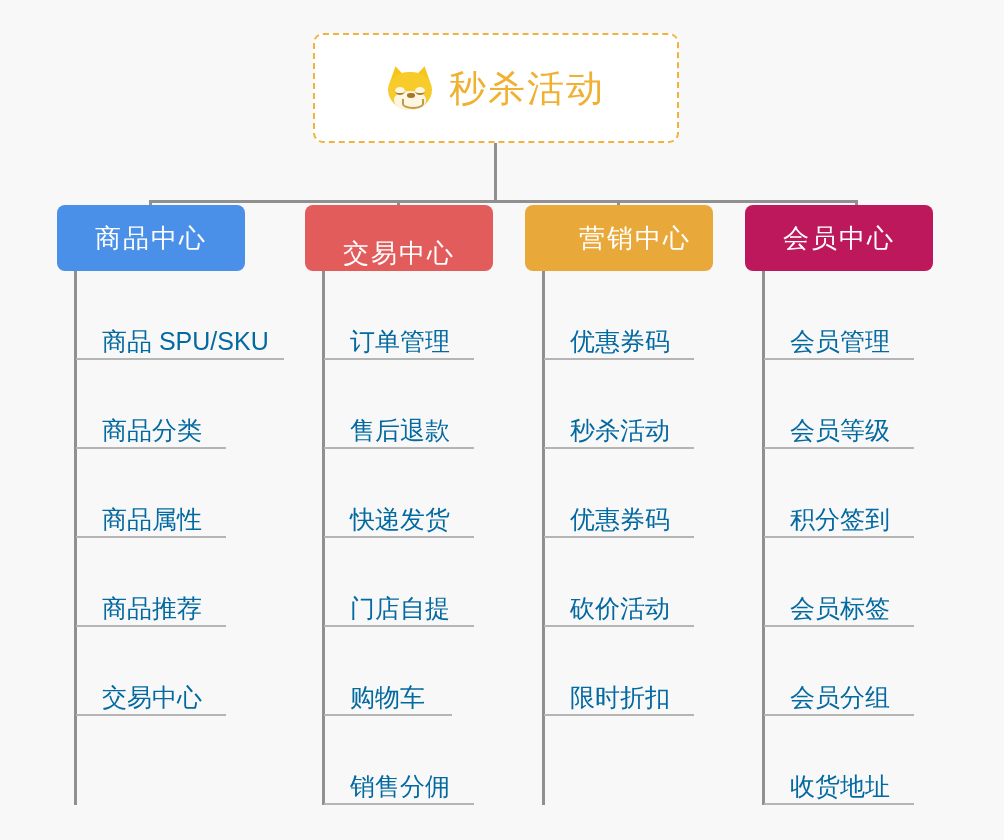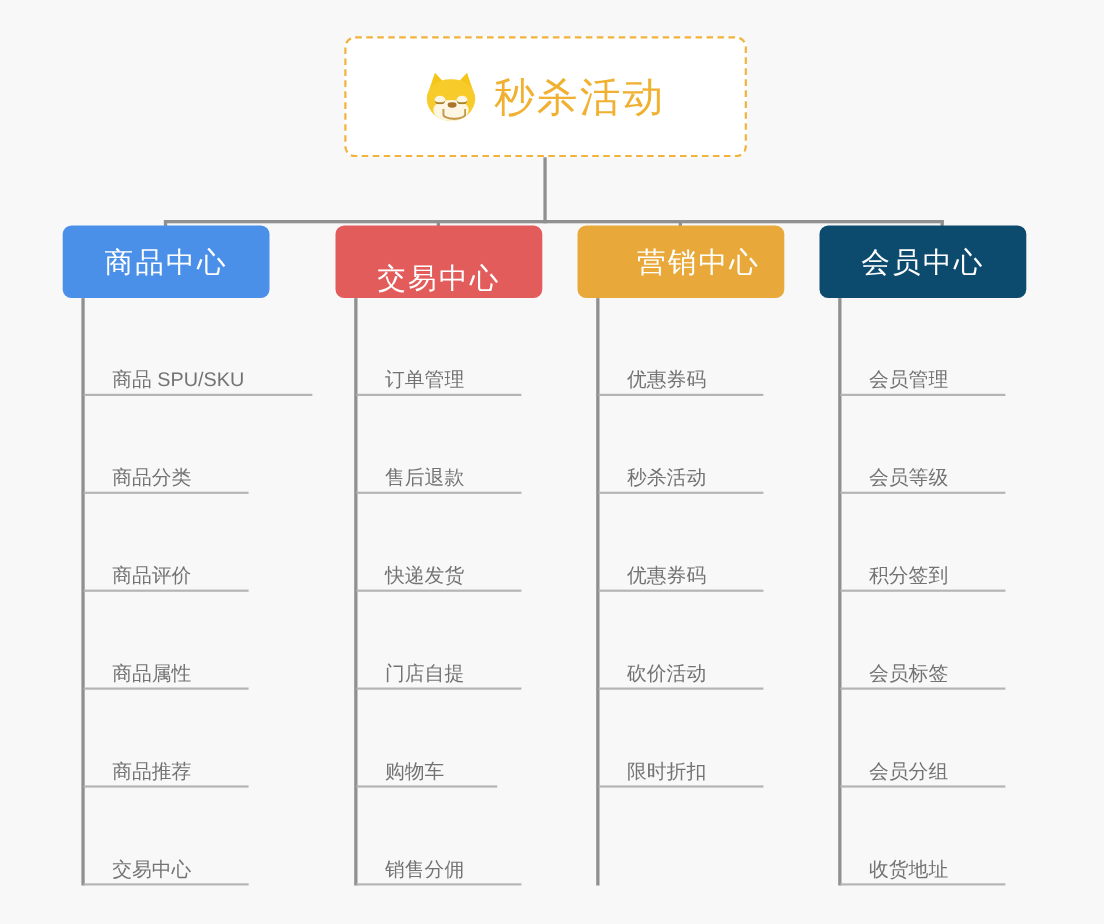--- a/index.html
+++ b/index.html
@@ -159,22 +159,22 @@
     background: #909090;
   }
   .leaf {
     position: relative;
     height: 89px;
     box-sizing: border-box;
     display: flex;
     align-items: flex-end;
   }
   .leaf-label {
-    font-size: 18px;
-    color: #737373;
+    font-size: 25px;
+    color: #0369a1;
     padding: 0 10px 6px 26px;
     white-space: nowrap;
     line-height: 1;
   }
   .leaf-underline {
     position: absolute;
     left: 0;
     bottom: 0;
     height: 2px;
     background: #b5b5b5;
@@ -215,24 +215,20 @@
       <div class="branch-spine" style="height:534px;"></div>
       <div class="leaf">
         <span class="leaf-label">商品 SPU/SKU</span>
         <div class="leaf-underline" style="width:208px;"></div>
       </div>
       <div class="leaf">
         <span class="leaf-label">商品分类</span>
         <div class="leaf-underline" style="width:150px;"></div>
       </div>
       <div class="leaf">
-        <span class="leaf-label">商品评价</span>
-        <div class="leaf-underline" style="width:150px;"></div>
-      </div>
-      <div class="leaf">
         <span class="leaf-label">商品属性</span>
         <div class="leaf-underline" style="width:150px;"></div>
       </div>
       <div class="leaf">
         <span class="leaf-label">商品推荐</span>
         <div class="leaf-underline" style="width:150px;"></div>
       </div>
       <div class="leaf">
         <span class="leaf-label">交易中心</span>
         <div class="leaf-underline" style="width:150px;"></div>
@@ -296,21 +292,21 @@
         <div class="leaf-underline" style="width:150px;"></div>
       </div>
       <div class="leaf">
         <span class="leaf-label">限时折扣</span>
         <div class="leaf-underline" style="width:150px;"></div>
       </div>
     </div>
   </div>
 
   <div class="column col-4">
-    <div class="cat-header" style="background:#0c4a6e;justify-content:center;">
+    <div class="cat-header" style="background:#be185d;justify-content:center;">
       <span>会员中心</span>
     </div>
     <div class="branch">
       <div class="branch-spine" style="height:534px;"></div>
       <div class="leaf">
         <span class="leaf-label">会员管理</span>
         <div class="leaf-underline" style="width:150px;"></div>
       </div>
       <div class="leaf">
         <span class="leaf-label">会员等级</span>

